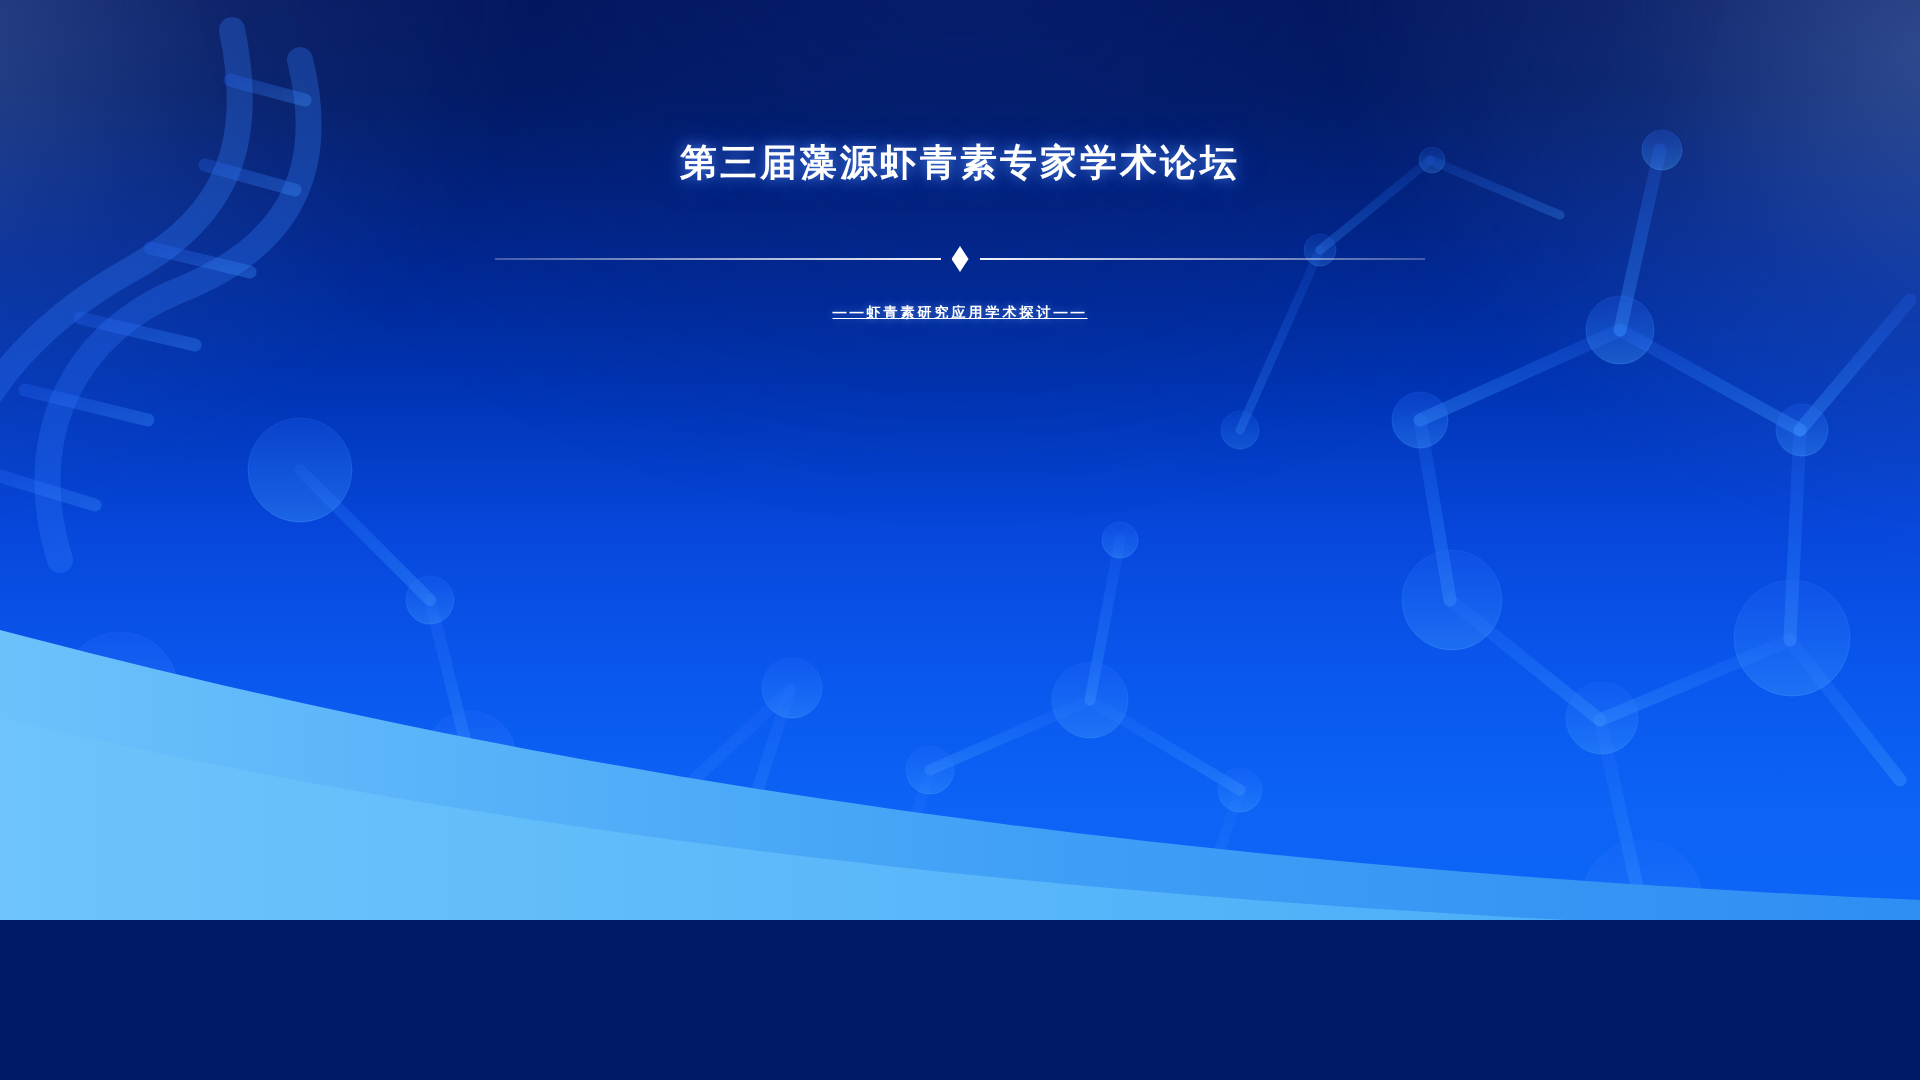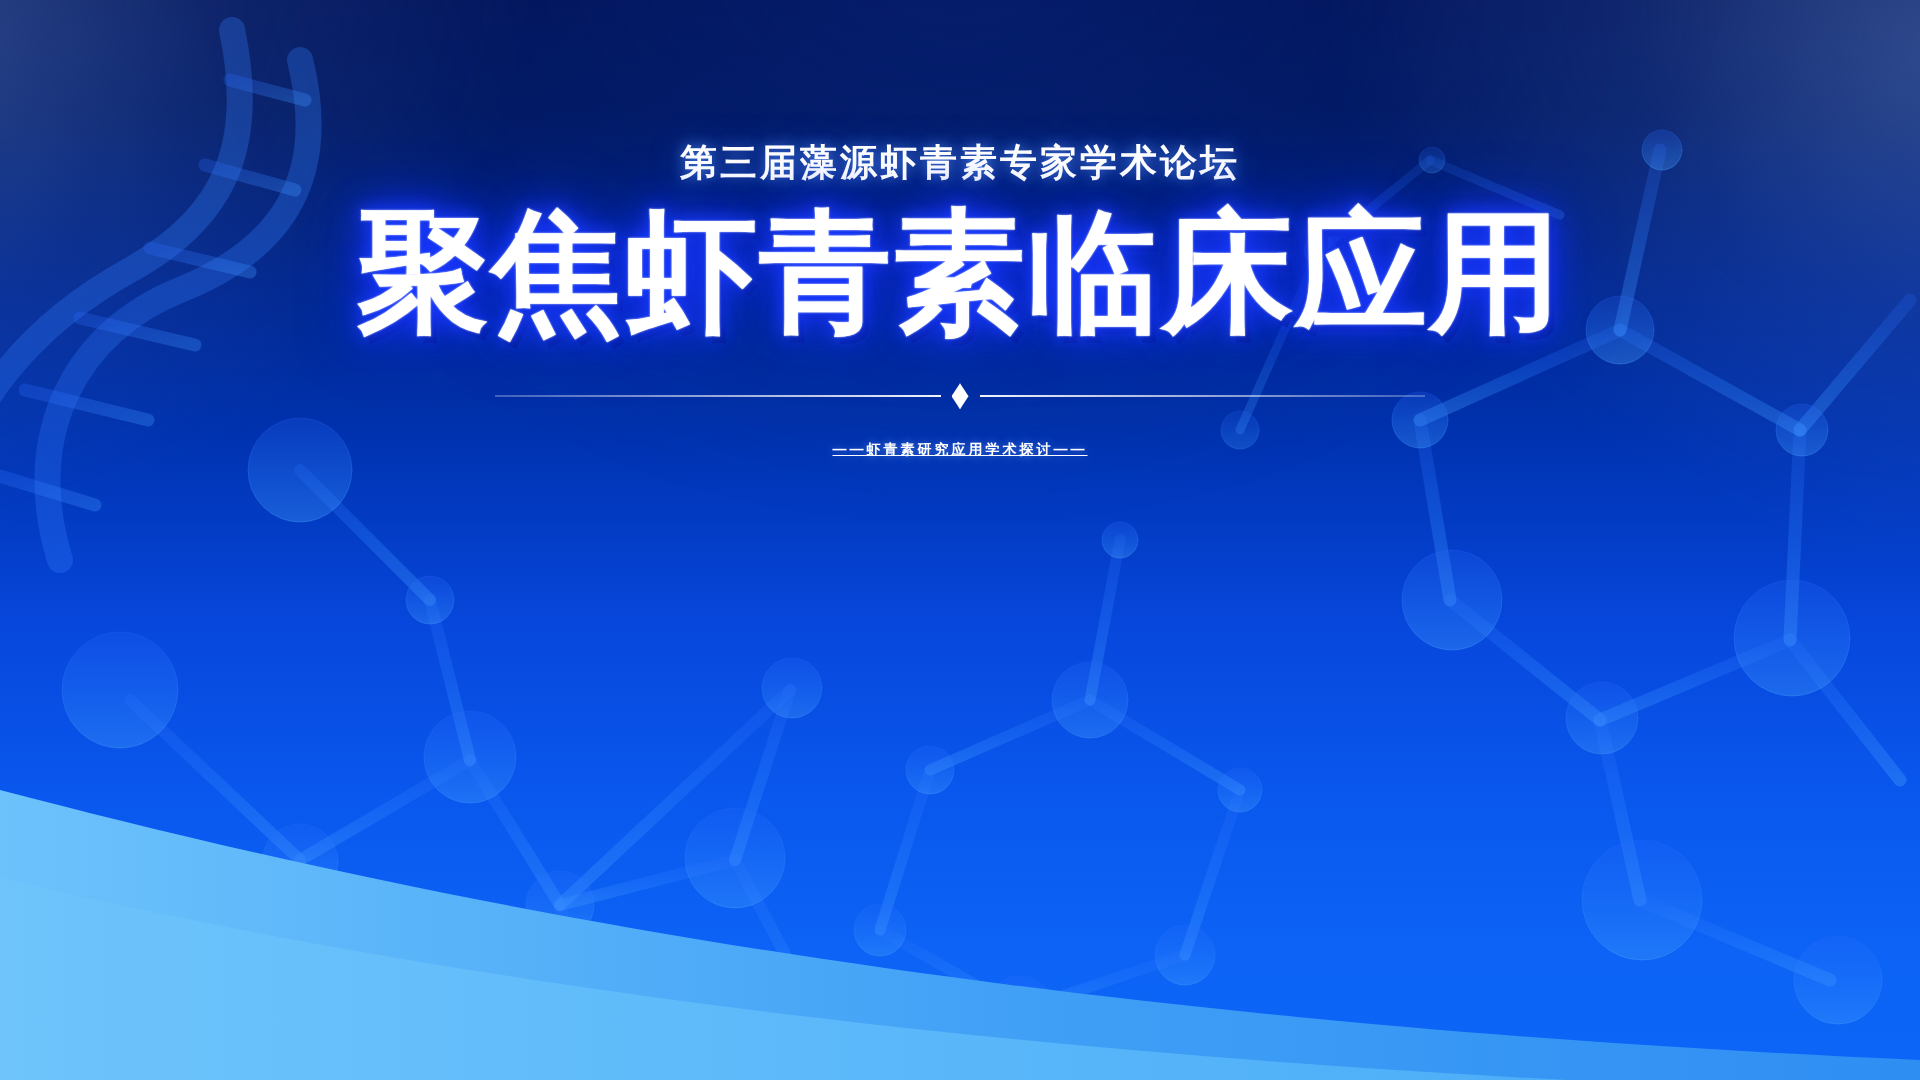--- a/index.html
+++ b/index.html
@@ -6,21 +6,21 @@
   * { margin:0; padding:0; box-sizing:border-box; }
   html, body {
     width:1920px; height:1080px;
     overflow:hidden;
     background:#001a66;
     font-family:"Liberation Sans", sans-serif;
   }
 
   #poster{
     position:relative;
-    width:1920px; height:1080px;
+    width:1920px; height:920px;
     overflow:hidden;
     background:
       linear-gradient(to bottom,
         #001255 0%,
         #00175f 10%,
         #00258c 26%,
         #0034b4 42%,
         #0747dc 58%,
         #0a58ee 74%,
         #0c63f5 88%,
@@ -276,21 +276,20 @@
       <path d="M 0 40 C 420 150, 1000 270, 1920 310 L 1920 330 L 0 330 Z" fill="url(#wBack)"></path>
       <path d="M 0 128 C 430 230, 1050 320, 1920 344 L 1920 330 L 0 330 Z" fill="url(#wFront)"></path>
     </svg>
   </div>
 
   <div class="content">
 
     <div class="eyebrow">第三届藻源虾青素专家学术论坛</div>
 
     <div class="title-block">
-      <div class="title-line l1">聚焦虾青素临床应用</div>
     </div>
 
 
     <div class="divider">
       <span class="rule"></span>
       <span class="gem"></span>
       <span class="rule right"></span>
     </div>
 
     <div class="tagline">——虾青素研究应用学术探讨——</div>

